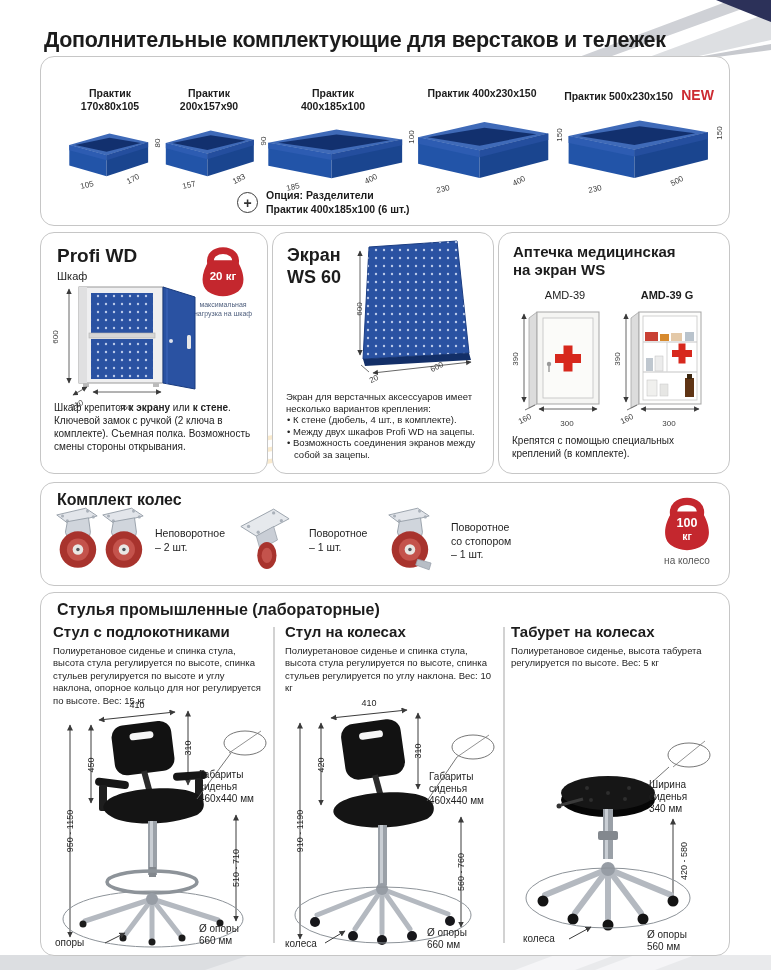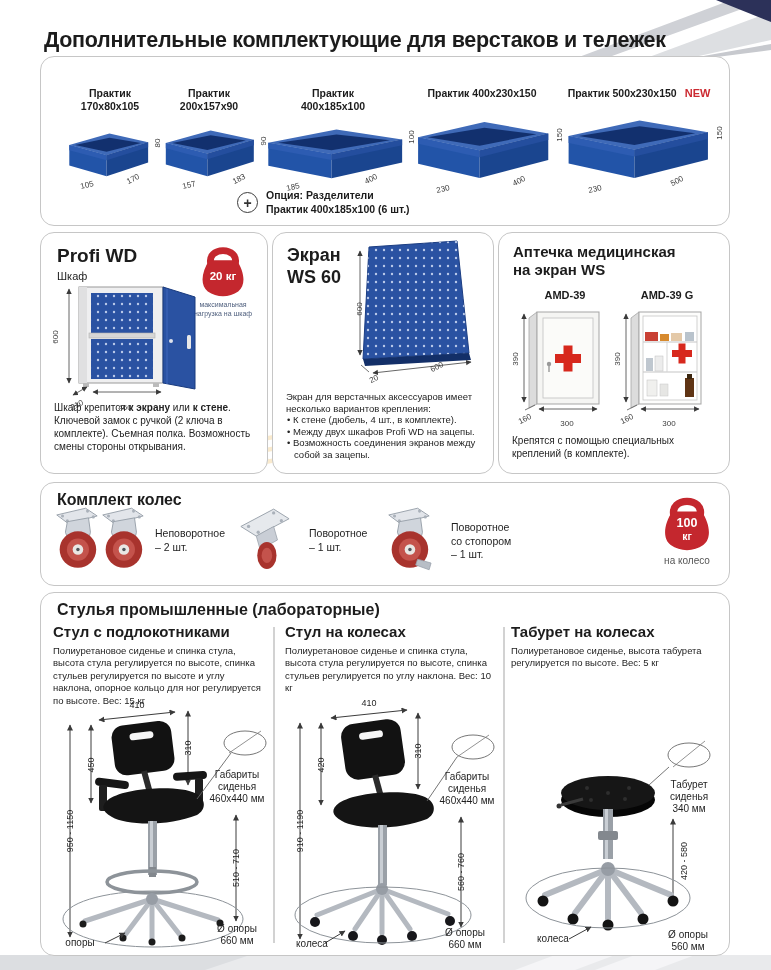--- a/index.html
+++ b/index.html
@@ -9,21 +9,21 @@
     font-family:"Liberation Sans","DejaVu Sans",sans-serif;
   }
   .abs{position:absolute;}
   .box{position:absolute;border:1.6px solid #c6c6c6;border-radius:14px;background:#fff;}
   .page-title{position:absolute;left:44px;top:14px;font-size:21.5px;font-weight:bold;letter-spacing:-0.3px;}
   .sec-title{position:absolute;font-weight:bold;}
   .wm{position:absolute;font-weight:bold;white-space:nowrap;pointer-events:none;letter-spacing:4px;}
   
   .bin-cell{position:absolute;top:30px;height:132px;}
   .bin-name{display:block;text-align:center;font-size:10.5px;font-weight:bold;line-height:1.22;}
-  .new-badge{color:#cc2a31;font-weight:bold;font-size:11px;margin-left:8px;}
+  .new-badge{color:#cc2a31;font-weight:bold;font-size:14px;margin-left:8px;}
   .bdim{position:absolute;font-size:8px;color:#3d3d3d;white-space:nowrap;}
   .bh{transform:translate(-50%,-50%) rotate(-90deg);}
   .bw{transform:translate(-50%,-50%) rotate(-13deg);}
   .bd{transform:translate(-50%,-50%) rotate(-27deg);}
   .option{position:absolute;left:196px;top:132px;display:flex;gap:8px;align-items:center;}
   .plus-circle{width:19px;height:19px;border:1.7px solid #3c3c3c;border-radius:50%;
     display:flex;align-items:center;justify-content:center;font-size:14px;font-weight:bold;color:#333;background:#fff;}
   .option-text{font-size:10.5px;font-weight:bold;line-height:1.3;}
   .option-text span{display:block;}
   
@@ -41,21 +41,21 @@
   .bullet{text-indent:-7px;padding-left:8px;}
   
   .wlabel{position:absolute;font-size:10.5px;line-height:1.3;color:#1f1f1f;}
   .wlabel span{display:block;}
   
   .col-head{position:absolute;font-size:15px;font-weight:bold;}
   .col-desc{position:absolute;font-size:9.5px;line-height:12.4px;color:#232323;}
   .fig{position:absolute;width:224px;height:258px;}
   .cdim{position:absolute;font-size:9px;color:#1f1f1f;white-space:nowrap;transform:translate(-50%,-50%);}
   .cdim.v{transform:translate(-50%,-50%) rotate(-90deg);}
-  .cnote{position:absolute;font-size:10px;line-height:12px;text-align:center;color:#1f1f1f;}
+  .cnote{position:absolute;font-size:10px;line-height:12px;color:#1f1f1f;}
   .cnote span{display:block;}
   .dimln{stroke:#3c3c3c;stroke-width:1;marker-start:url(#ah);marker-end:url(#ah);}
   .dimln2{stroke:#555;stroke-width:0.9;marker-start:url(#ah);marker-end:url(#ah);}
   .thinln{stroke:#666;stroke-width:0.9;}
   .arrln{stroke:#3c3c3c;stroke-width:1;marker-end:url(#ah);}
   .divider{position:absolute;width:1.5px;background:#d2d2d2;}
 </style>
 </head>
 <body>
 
@@ -246,21 +246,21 @@
     <div class="bullet">• К стене (дюбель, 4 шт., в комплекте).</div>
     <div class="bullet">• Между двух шкафов Profi WD на зацепы.</div>
     <div class="bullet">• Возможность соединения экранов между собой за зацепы.</div>
   </div>
 </div>
 
 <div class="box" style="left:498px;top:232px;width:230px;height:240px">
   <div class="sec-title" style="left:14px;top:10px;font-size:15px">Аптечка медицинская</div>
   <div class="sec-title" style="left:14px;top:28px;font-size:15px">на экран WS</div>
 
-  <div class="abs" style="left:24px;top:56px;width:84px;text-align:center;font-size:11px;font-weight:bold">AMD-39</div>
+  <div class="abs" style="left:24px;top:56px;width:84px;text-align:center;font-size:11px;font-weight:normal">AMD-39</div>
   <div class="abs" style="left:126px;top:56px;width:84px;text-align:center;font-size:11px;font-weight:bold">AMD-39 G</div>
 
   <svg class="abs" style="left:22px;top:72px" width="86" height="108" viewBox="0 0 86 106">
     <line x1="3" y1="8" x2="3" y2="96" class="dimln2"></line>
     <polygon points="8,12 16,6 16,98 8,102" fill="#dcdcdc" stroke="#a5a5a5" stroke-width="0.8"></polygon>
     <rect x="16" y="6" width="62" height="92" fill="#f5f5f3" stroke="#a5a5a5" stroke-width="1"></rect>
     <rect x="22" y="12" width="50" height="80" fill="#fbfbf9" stroke="#c0c0c0" stroke-width="0.8"></rect>
     <rect x="34" y="48" width="26" height="9" fill="#d7281d"></rect>
     <rect x="42.5" y="39.5" width="9" height="26" fill="#d7281d"></rect>
     <circle cx="28" cy="58" r="2.2" fill="#999"></circle>
@@ -506,21 +506,21 @@
         <circle cx="170" cy="208" r="5.5"></circle>
           <circle cx="105" cy="232" r="5.5"></circle>
       </g>
       <ellipse cx="105" cy="205" rx="82" ry="30" fill="none" stroke="#8d9399" stroke-width="1"></ellipse>
       <line x1="66" y1="246" x2="88" y2="234" class="arrln"></line>
       <line x1="146" y1="92" x2="166" y2="74" class="thinln"></line>
       <ellipse cx="186" cy="62" rx="21" ry="12" fill="none" stroke="#777" stroke-width="1"></ellipse>
       <line x1="170" y1="74" x2="202" y2="48" stroke="#777" stroke-width="0.8"></line>
     </svg>
     <div class="cnote" style="left:146px;top:86px;width:80px">
-      <span>Табурет</span>
+      <span>Ширина</span>
       <span>сиденья</span>
       <span>340 мм</span>
     </div>
     <span class="cdim v" style="left:181px;top:168px">420 - 580</span>
     <div class="cnote" style="left:144px;top:236px;width:82px">
       <span>Ø  опоры</span>
       <span>560 мм</span>
     </div>
     <div class="cnote" style="left:20px;top:240px;width:60px">колеса</div>
   </div>

